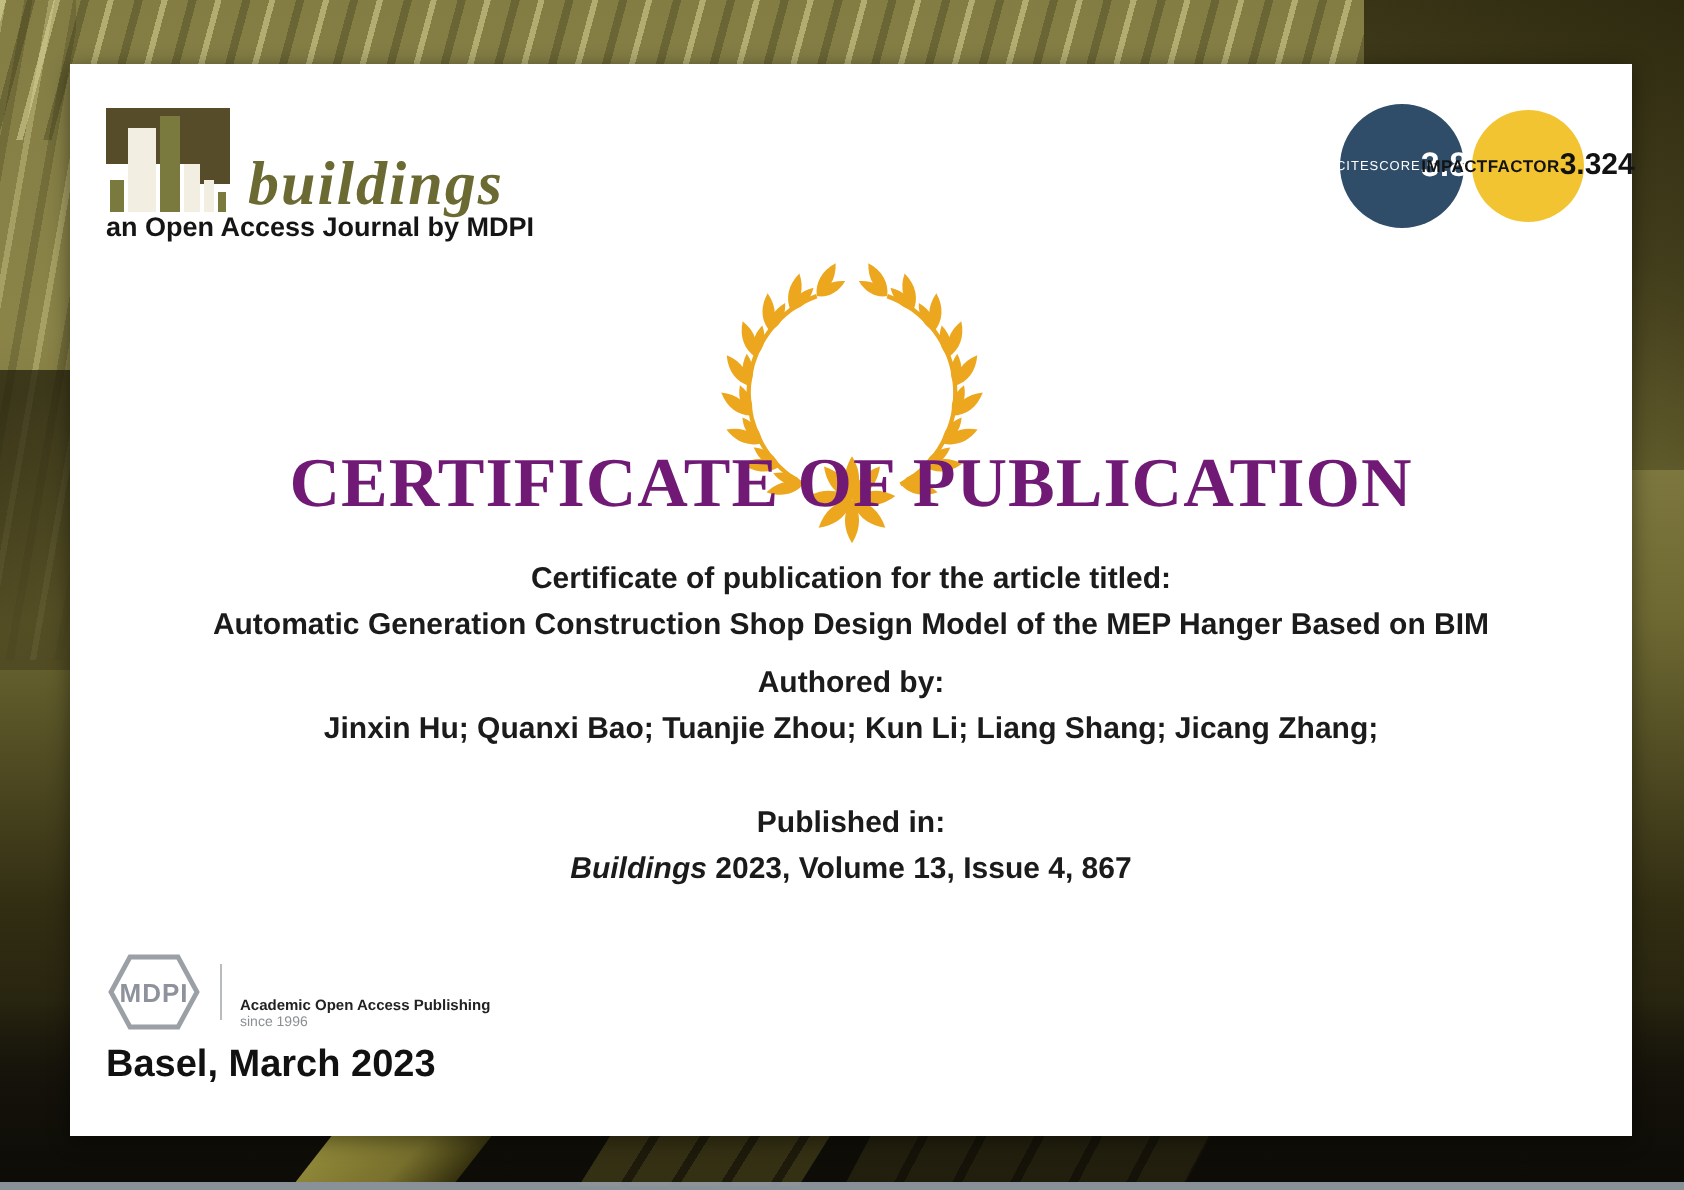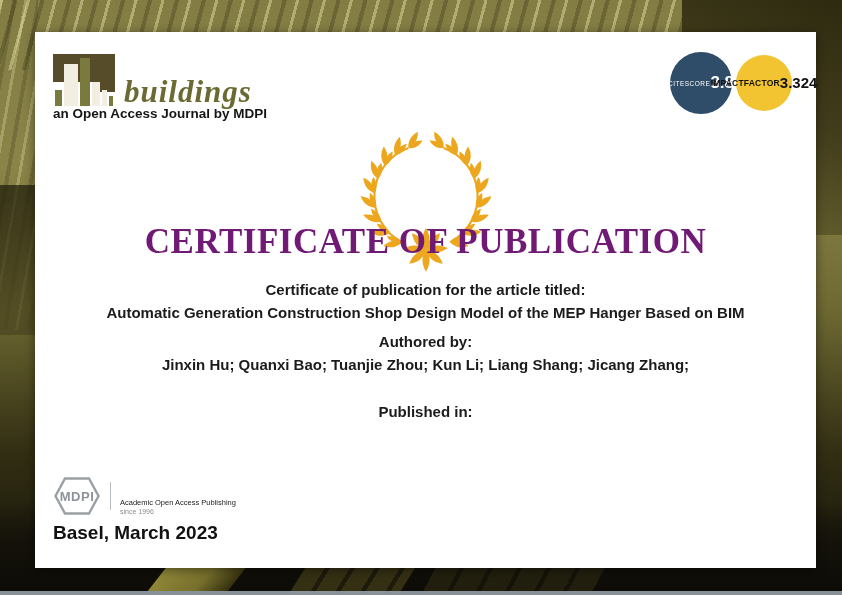--- a/index.html
+++ b/index.html
@@ -80,21 +80,21 @@
   .line-pub strong { font-weight:bold; }
 
   
   .mdpi-block { position:absolute; left:18px; top:444px; display:flex; align-items:center; gap:9px; }
   .hexagon { position:relative; width:48px; height:40px; }
   .hexagon svg { position:absolute; inset:0; }
   .hexagon .hex-text { position:absolute; inset:0; display:flex; align-items:center; justify-content:center;
     font-size:13px; font-weight:bold; color:#8e939b; letter-spacing:.5px;text-align:center; }
   .mdpi-divider { width:1px; height:28px; background:#b9bcbf; }
   .mdpi-text { display:flex; flex-direction:column; justify-content:center; }
-  .mdpi-tagline { font-size:7.5px; font-weight:normal; color:#222;margin-top:20px; }
+  .mdpi-tagline { font-size:7.5px; font-weight:bold; color:#222;margin-top:20px; }
   .mdpi-since { font-size:7px; color:#8a8f93; margin-top:1px; }
   .place-date { position:absolute; left:18px; top:490px; font-size:19px; font-weight:600; color:#111; }
 </style>
 </head>
 <body>
 
 <div id="bg">
   <div class="bg-base"></div>
   <div class="bg-stripes"></div>
   <div class="bg-stripes-left"></div>
@@ -190,20 +190,21 @@
       <use href="#leaf-shape" xlink:href="#leaf-shape" transform="translate(100.0 158.0) rotate(180.0) scale(1.15)"></use>
     </svg>
 
   <h1 class="cert-title">CERTIFICATE OF PUBLICATION</h1>
 
   <p class="bodyline line-intro">Certificate of publication for the article titled:</p>
   <p class="bodyline line-article">Automatic Generation Construction Shop Design Model of the MEP Hanger Based on BIM</p>
   <p class="bodyline line-authored">Authored by:</p>
   <p class="bodyline line-authors1">Jinxin Hu; Quanxi Bao; Tuanjie Zhou; Kun Li; Liang Shang; Jicang Zhang;</p>
   <p class="bodyline line-published">Published in:</p>
+  <p class="bodyline line-pub"><em>Buildings</em><strong> 2023</strong><span>, Volume 13, Issue 4, 867</span></p>
 
   <div class="mdpi-block">
     <div class="hexagon">
       <svg viewBox="0 0 48 40">
         <polygon points="12,2.5 36,2.5 45.5,20 36,37.5 12,37.5 2.5,20" fill="none" stroke="#9aa0a6" stroke-width="2.4"></polygon>
       </svg>
       <span class="hex-text">MDPI</span>
     </div>
     <div class="mdpi-divider"></div>
     <div class="mdpi-text">

